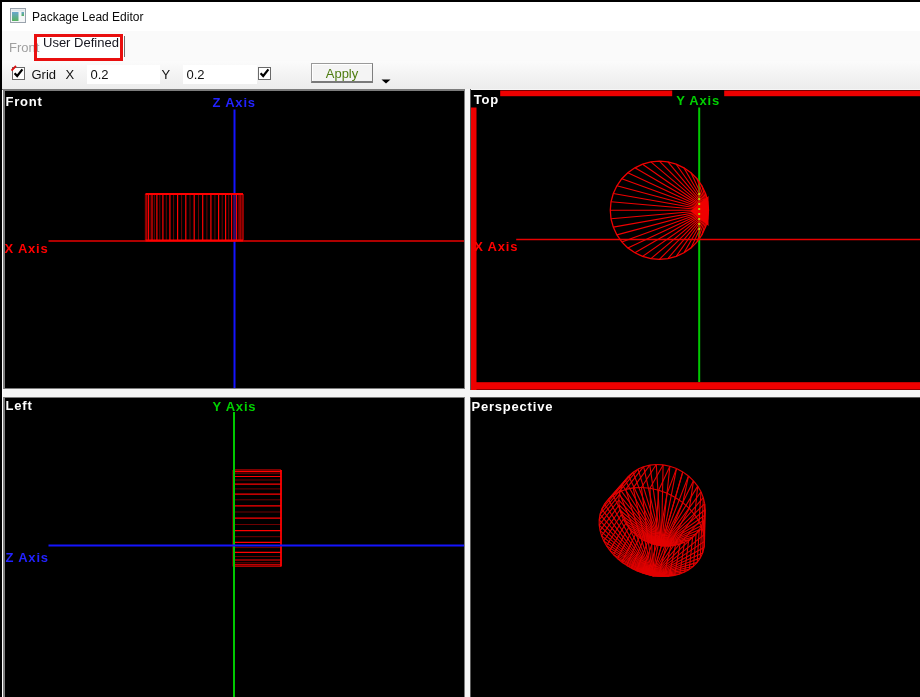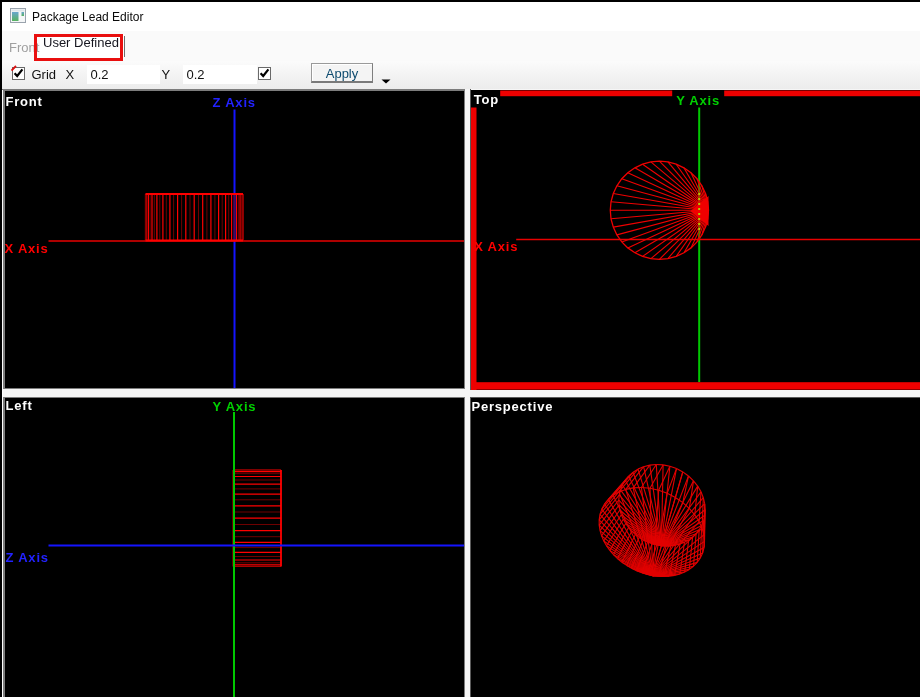--- a/index.html
+++ b/index.html
@@ -44,21 +44,21 @@
   <div class="abs" style="left:90.5px;top:67px;font-size:13px;color:#111;">0.2</div>
   <div class="abs" style="left:161.5px;top:67px;font-size:13px;color:#111;">Y</div>
   <div class="abs" style="left:183px;top:64.5px;width:74px;height:19.5px;background:#fff;"></div>
   <div class="abs" style="left:186.5px;top:67px;font-size:13px;color:#111;">0.2</div>
   <div class="abs" style="left:257.5px;top:66.5px;width:13px;height:13px;background:#fff;border:1.4px solid #6a6a6a;"></div>
   <svg class="abs" style="left:257.5px;top:66.5px;overflow:visible" width="13" height="13" viewBox="0 0 13 13">
     <path d="M2.6 6.2 L5.2 9.0 L10.4 2.4" fill="none" stroke="#000" stroke-width="2.2"></path>
   </svg>
   <div class="abs" style="left:277px;top:67px;font-size:13px;color:#111;margin-top:34px;">Snap</div>
   <div class="abs" style="left:311px;top:63px;width:62px;height:19.5px;background:#f4f4f4;border:1px solid #9a9a9a;border-right:1.5px solid #7e7e7e;border-bottom:2px solid #7a7a7a;box-shadow:inset 1px 1px 0 #ffffff;"></div>
-  <div class="abs" style="left:311px;top:66px;width:62px;text-align:center;font-size:13px;color:#0c4a6e;">Apply</div>
+  <div class="abs" style="left:311px;top:66px;width:62px;text-align:center;font-size:13px;color:#4d7c0f;">Apply</div>
   <svg class="abs" style="left:380.5px;top:79px" width="10" height="5">
       <path d="M0.5 0.5 L9.5 0.5 L5 4.5 Z" fill="#000"></path>
     </svg>
 
   <div class="abs" style="left:3px;top:89px;width:917px;height:608px;background:#f6f6f6;"></div>
   <div class="abs" style="left:3px;top:89px;width:461.5px;height:299.5px;background:#7c7c7c;"></div>
   <svg class="abs" style="left:4.5px;top:90.5px;background:#000" width="459.5" height="297.5" viewBox="0 0 459.5 297.5">
       <line x1="229.5" y1="18.5" x2="229.5" y2="297.5" stroke="#1414ff" stroke-width="2"></line>
 <line x1="43.5" y1="150.0" x2="459.5" y2="150.0" stroke="#e80000" stroke-width="1.6"></line>
 <line x1="140.5" y1="103.0" x2="140.5" y2="149.5" stroke="#ff0000" stroke-width="1.2"></line>

